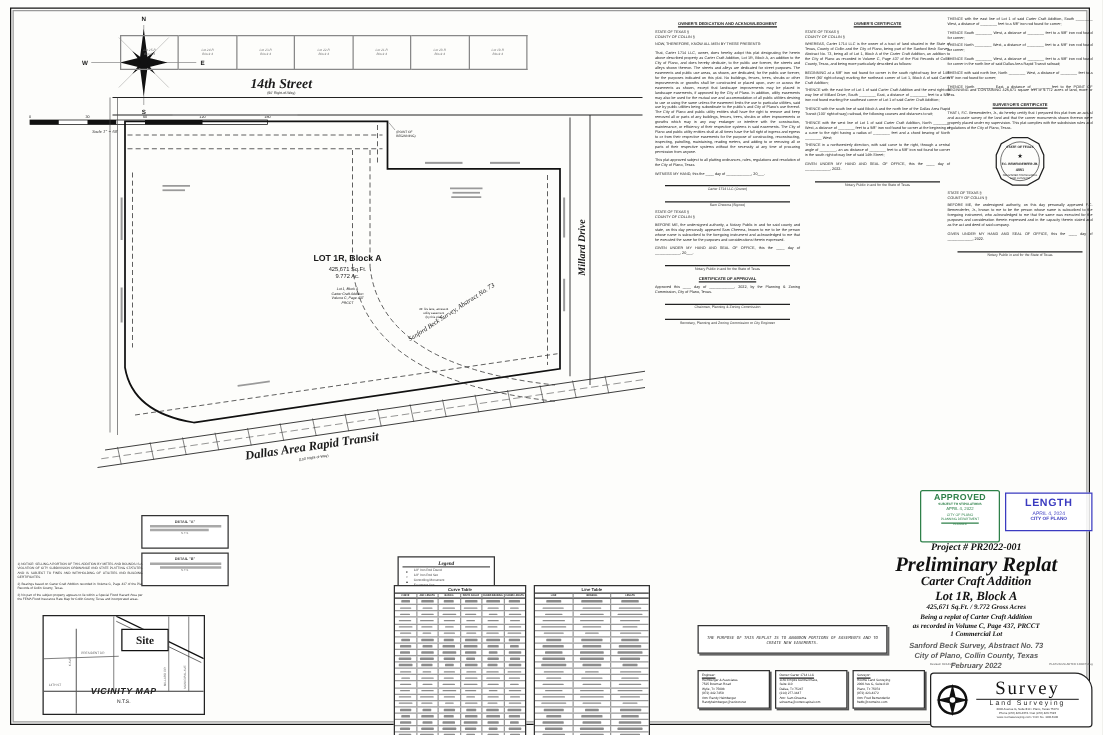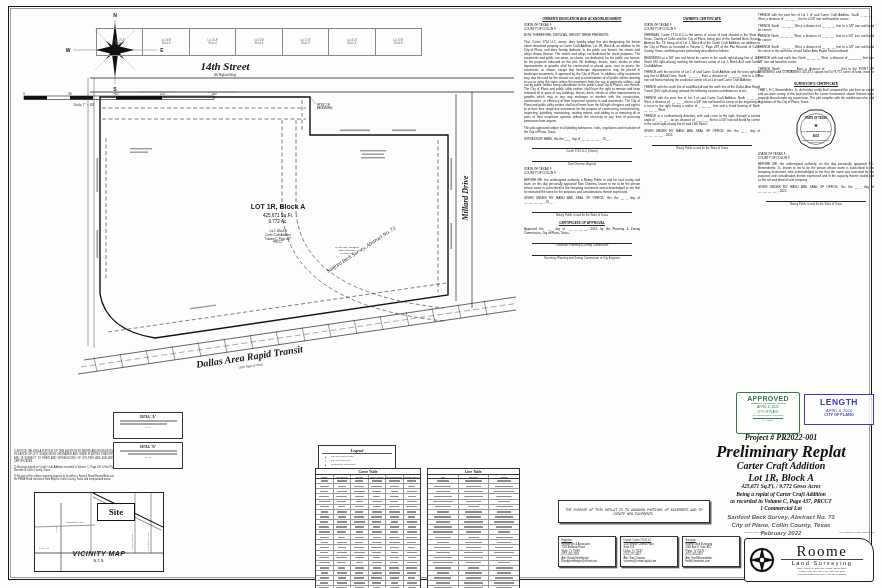--- a/index.html
+++ b/index.html
@@ -1152,21 +1152,21 @@
     <span>Revised: 03/14/2022</span>
     <span>PLAT\2022\CARTER CROFT.dwg</span>
   </div>
   <div class="abs roome">
     <svg width="26" height="26" viewBox="0 0 26 26">
       <circle cx="13" cy="13" r="11" fill="none" stroke="#111" stroke-width="2"></circle>
       <polygon points="13,0 15.5,10.5 26,13 15.5,15.5 13,26 10.5,15.5 0,13 10.5,10.5" fill="#111"></polygon>
       <circle cx="13" cy="13" r="2.2" fill="#fff"></circle>
     </svg>
     <div class="roome-text">
-      <div class="roome-name">Roome</div>
+      <div class="roome-name">Survey</div>
       <div class="roome-sub">Land Surveying</div>
       <div class="roome-lines">
         <div>2000 Avenue G, Suite 810  •  Plano, Texas 75074</div>
         <div>Phone (972) 423-4372 / Fax (972) 423-7523</div>
         <div>www.roomesurveying.com / Firm No. 10013100</div>
       </div>
     </div>
   </div>
 </div>
 

